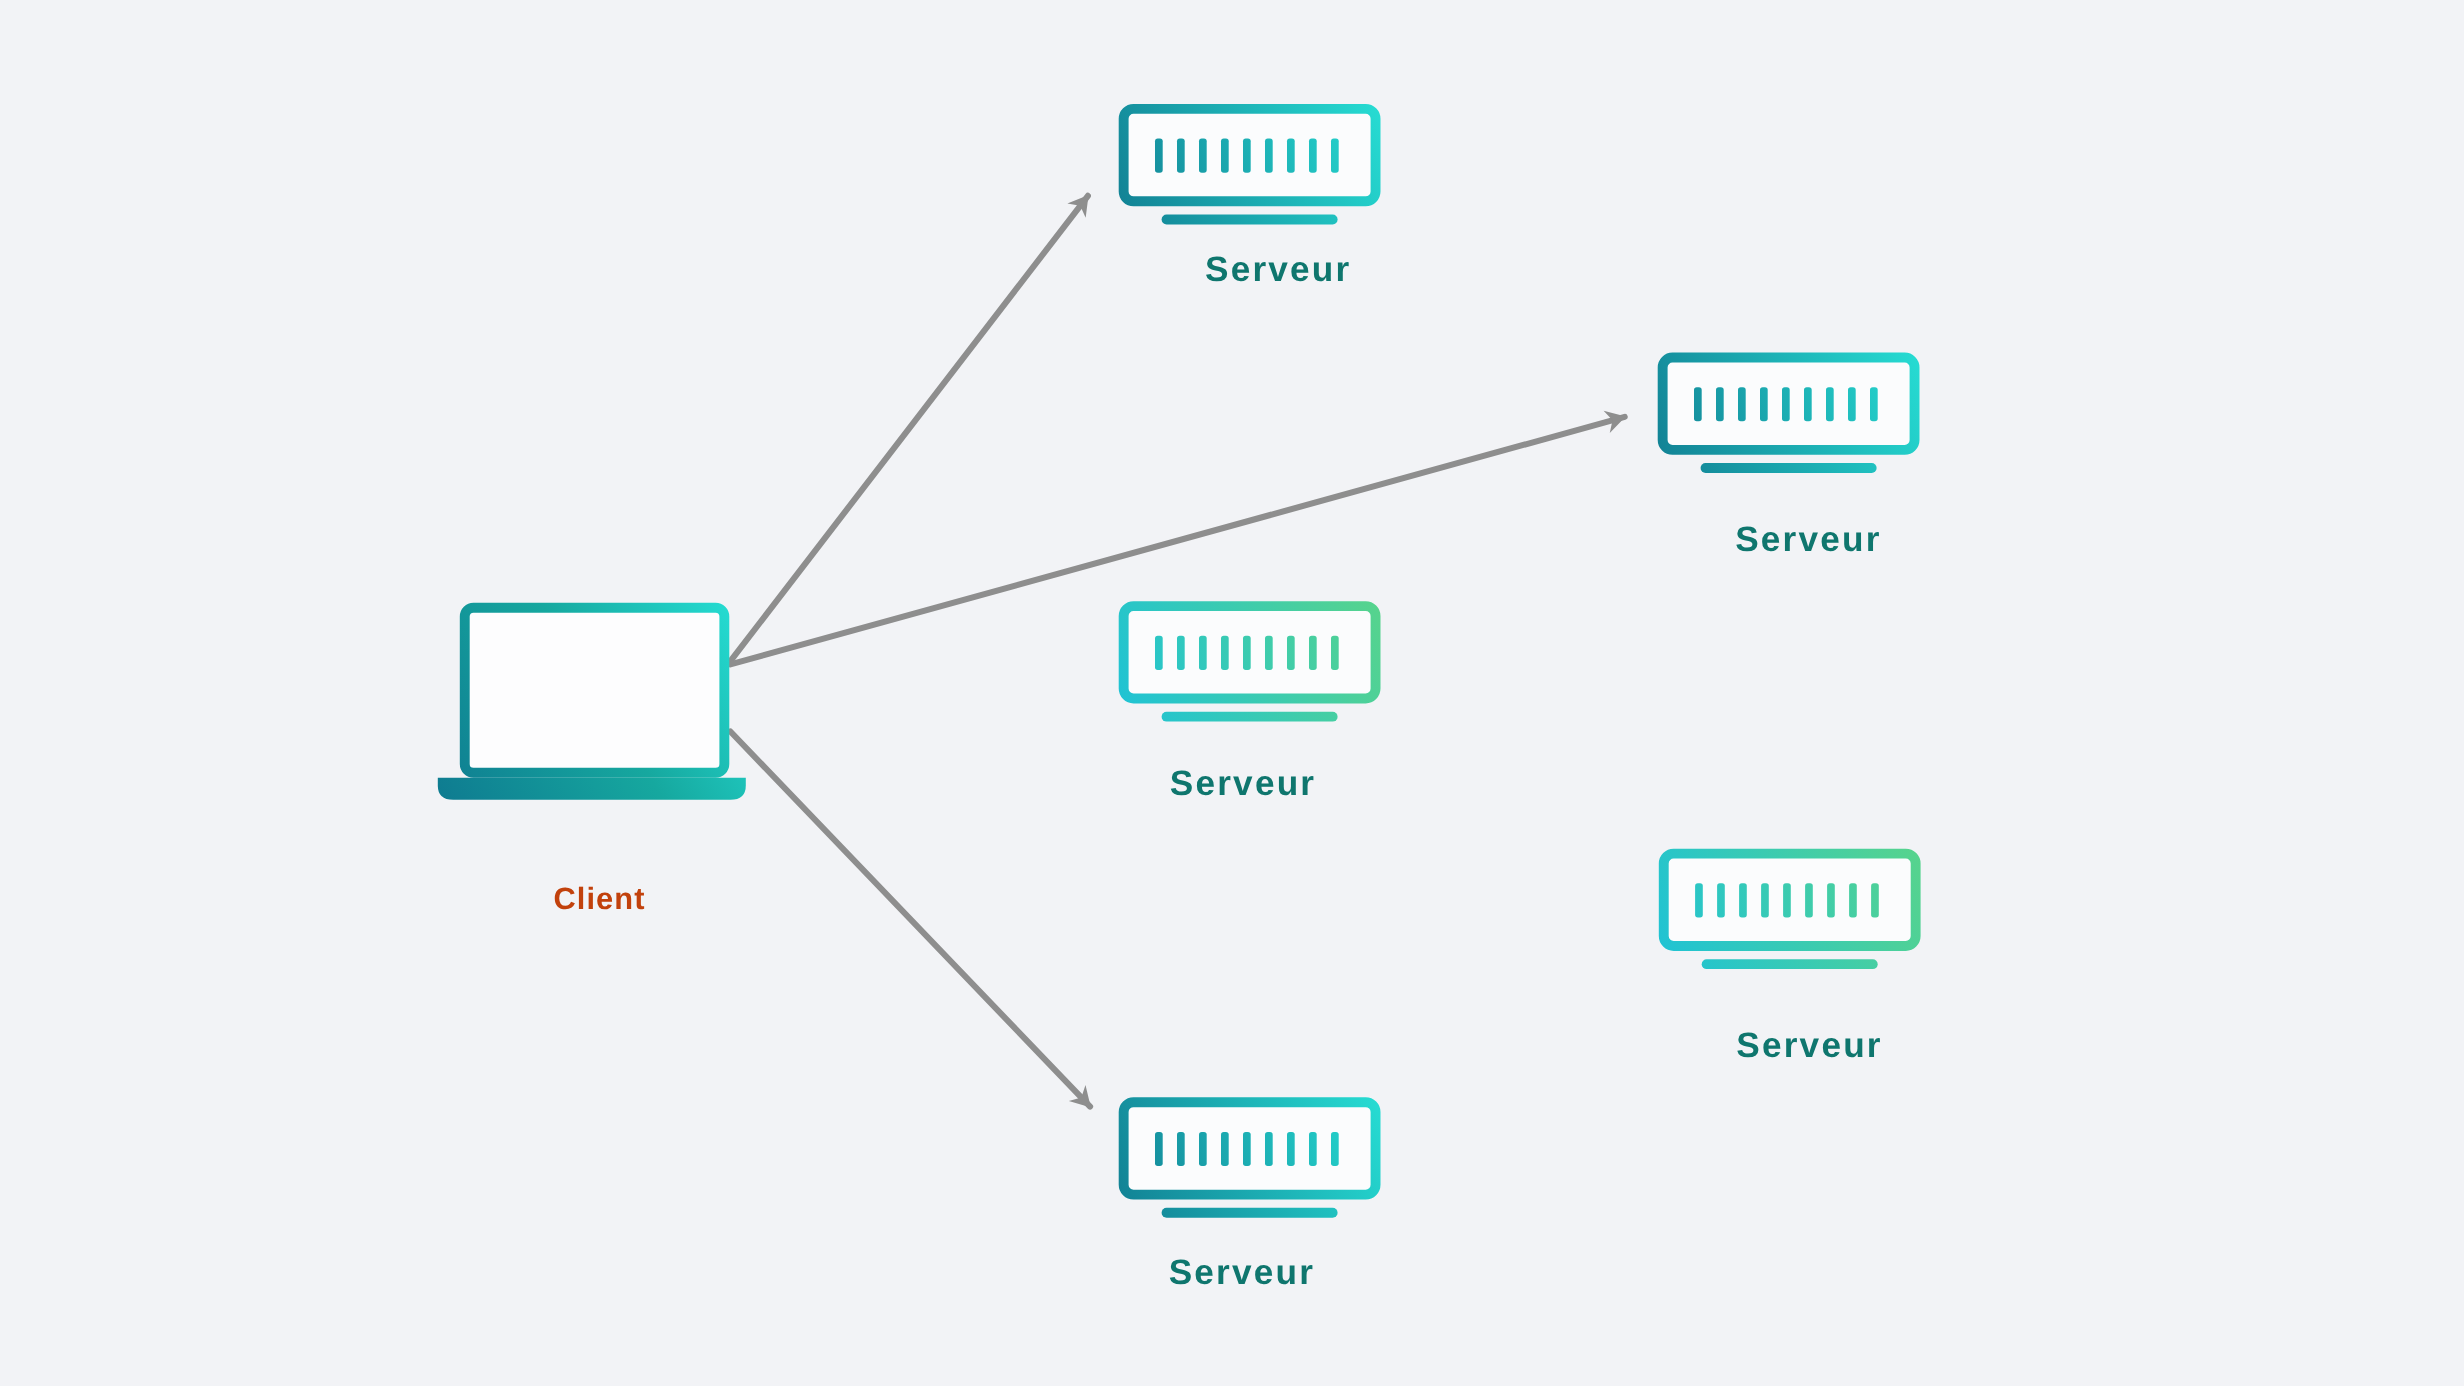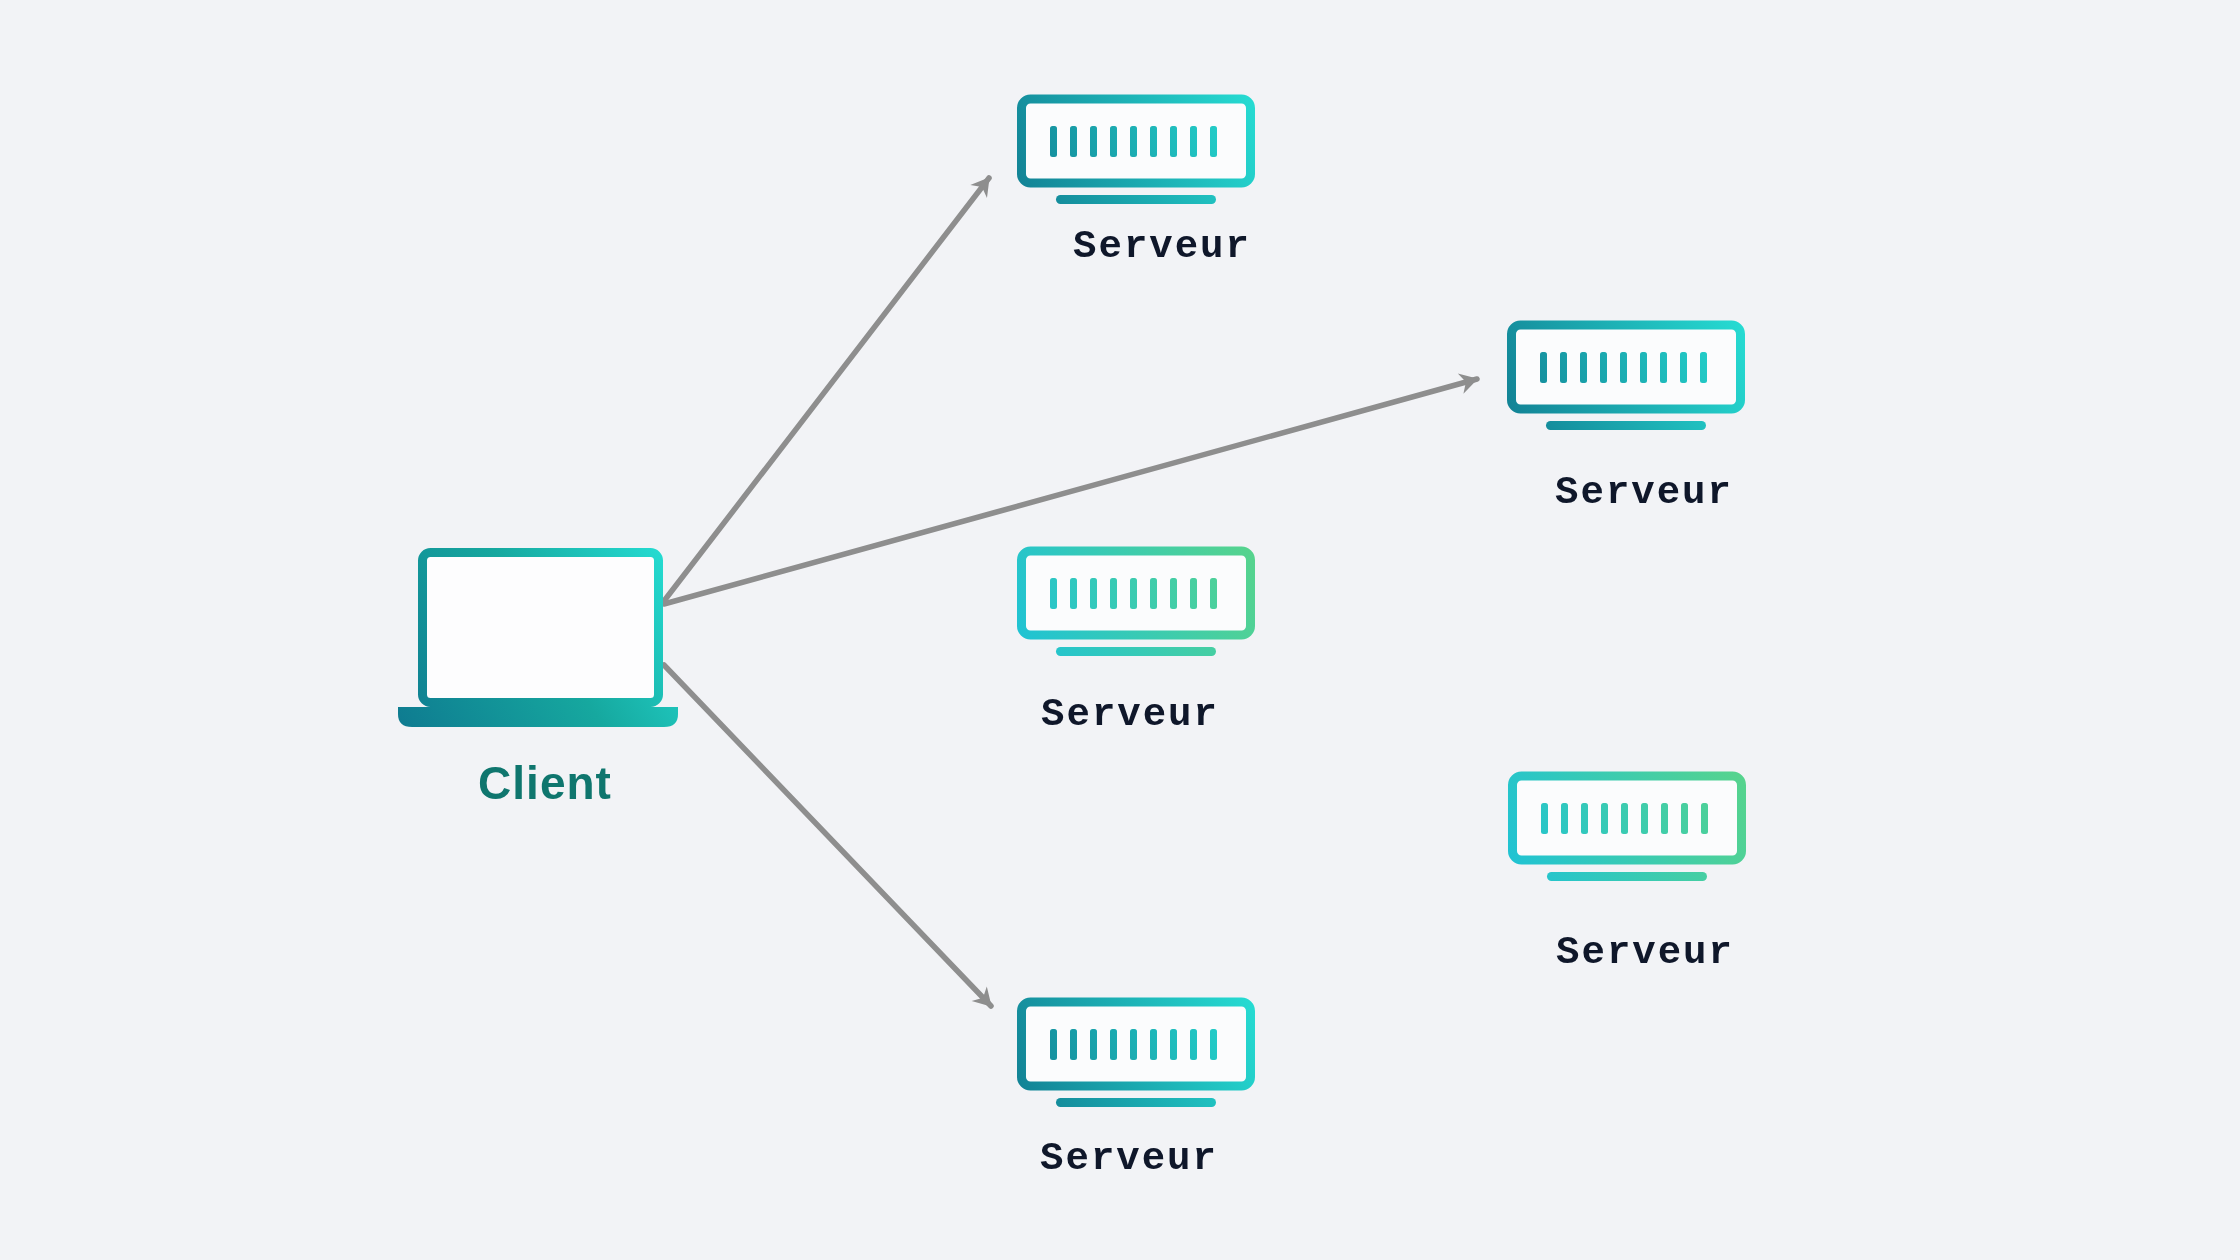--- a/index.html
+++ b/index.html
@@ -24,29 +24,29 @@
   .node svg{display:block;}
   .node-label{
     position:absolute;
     transform:translateX(-50%);
     white-space:nowrap;
     font-weight:700;
     line-height:1;
     user-select:none;
   }
   .server-label{
-    font-size:39px;
+    font-size:32px;
     letter-spacing:2px;
-    color:#0f172a;
-    font-family:Liberation Mono, monospace;
+    color:#0f766e;
   }
   .client-label{
-    font-size:46px;
+    font-size:28px;
     letter-spacing:1px;
-    color:#0f766e;
+    color:#c2410c;
+    margin-top:43px;
   }
 </style>
 </head>
 <body>
 
 <div class="stage">
 
   <svg class="arrows-layer" width="2240" height="1260" viewBox="0 0 2240 1260" xmlns="http://www.w3.org/2000/svg">
     <defs>
       <marker id="ah" viewBox="-22 -14 28 28" refX="0" refY="0" markerWidth="28" markerHeight="28" markerUnits="userSpaceOnUse" orient="auto">

